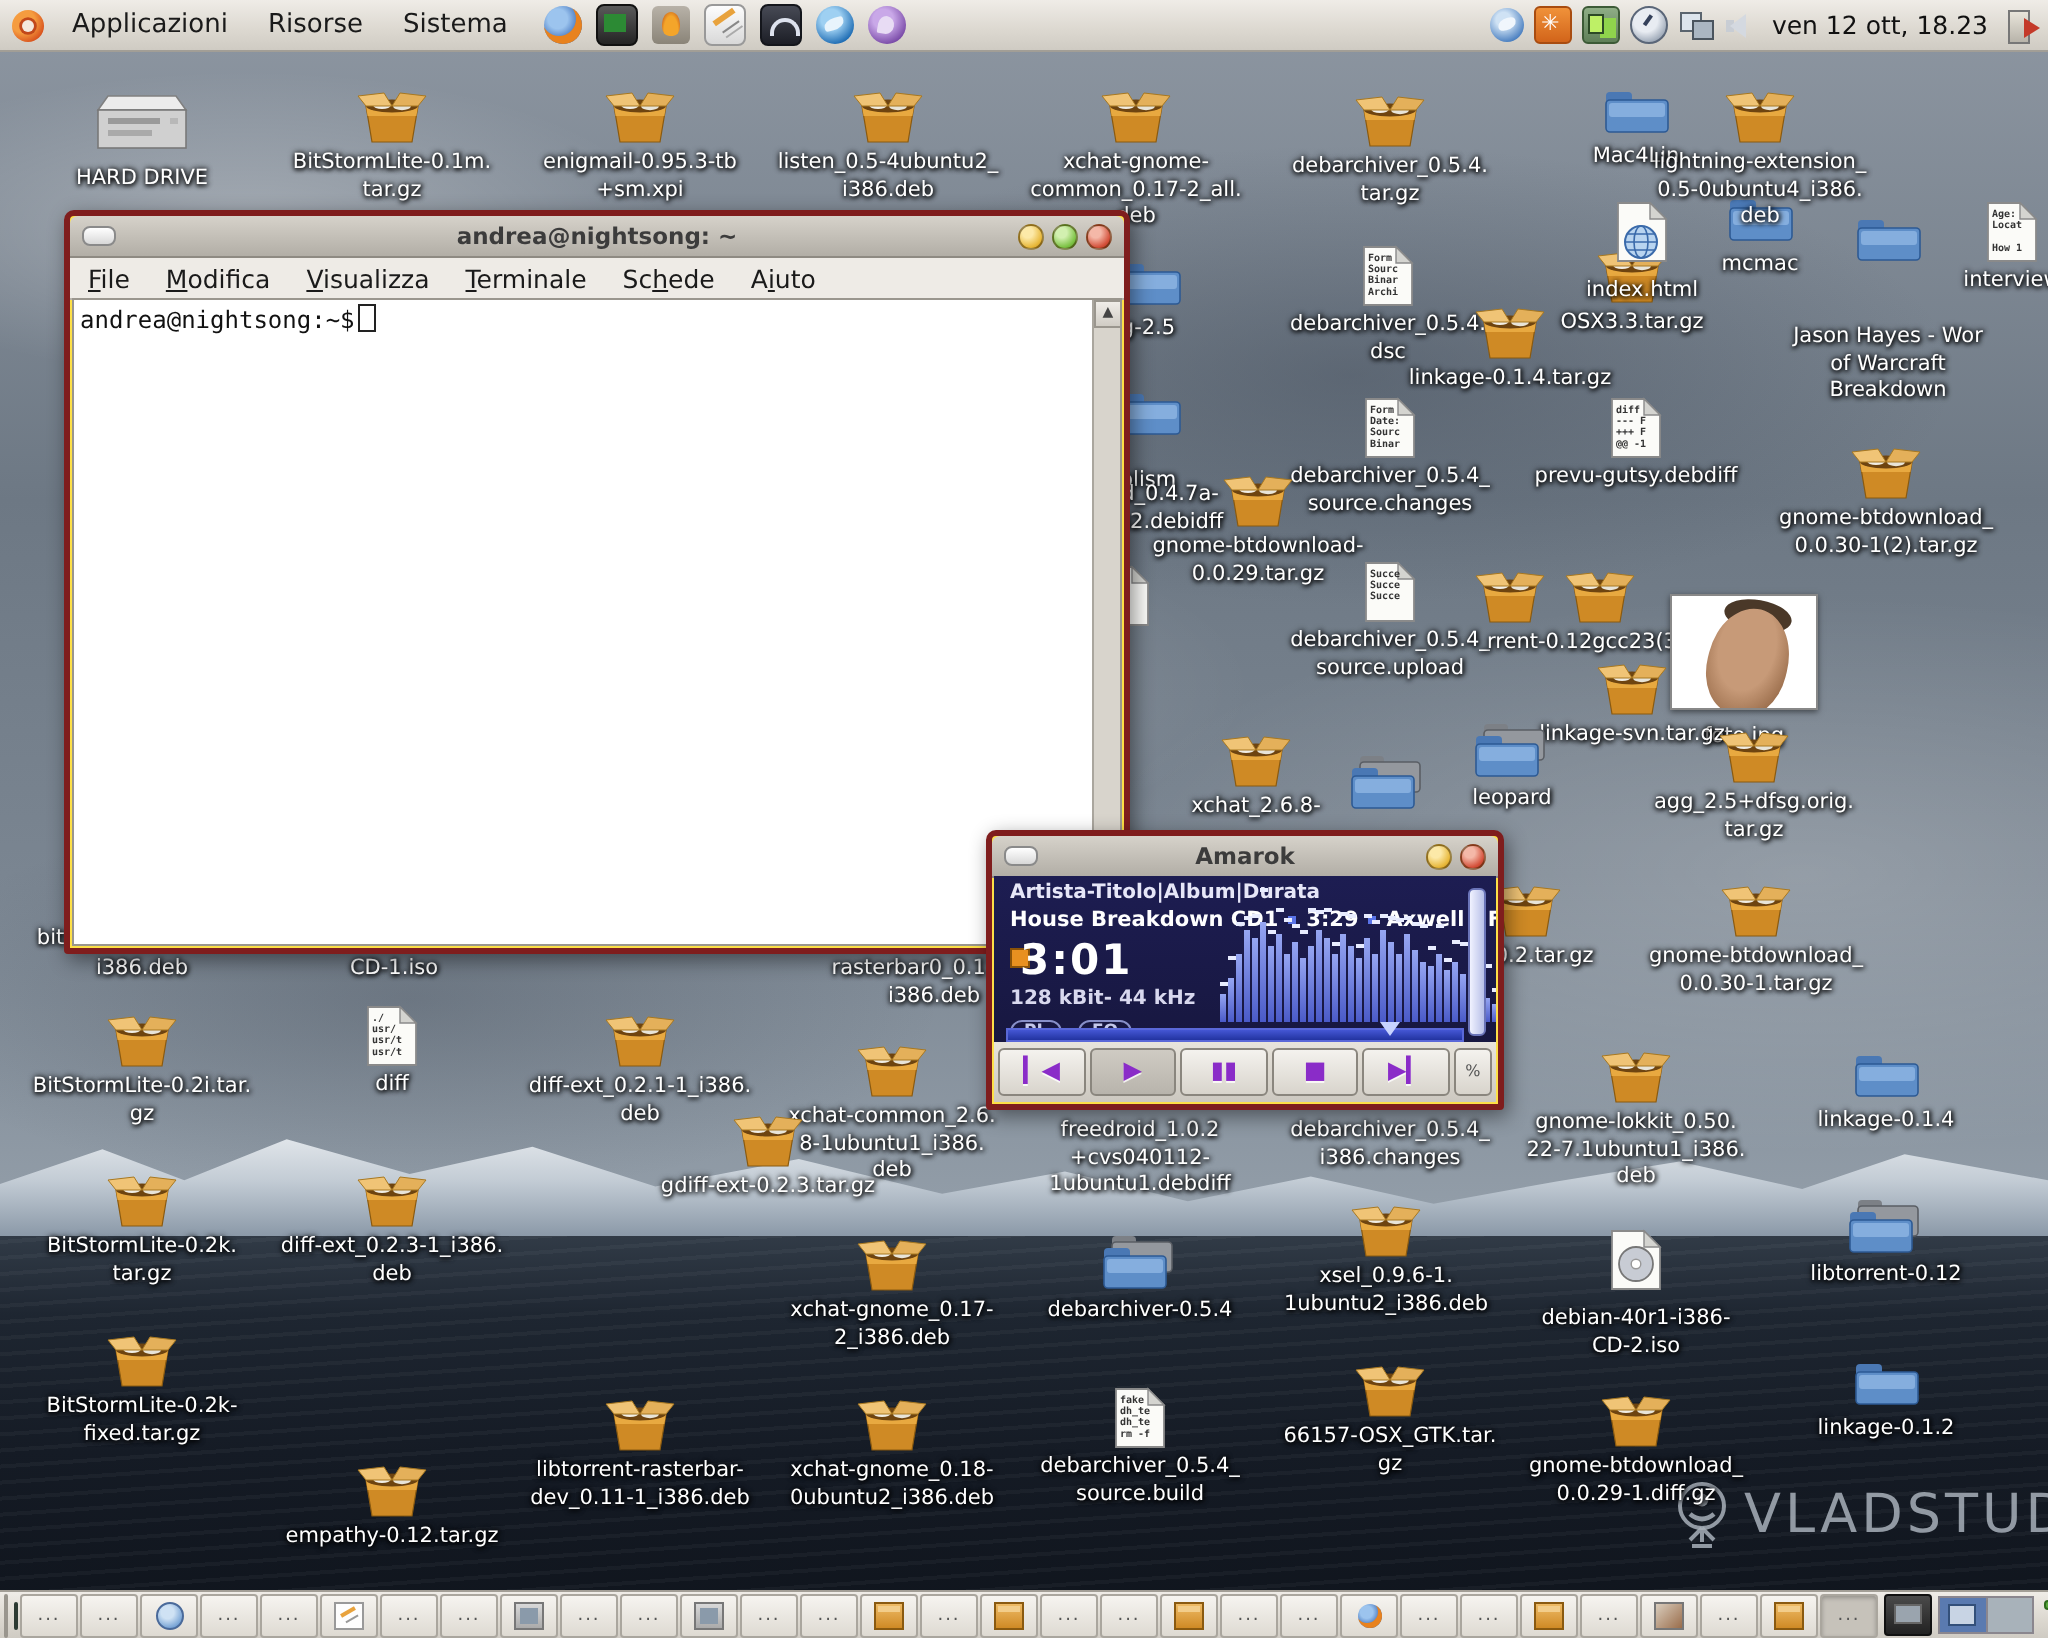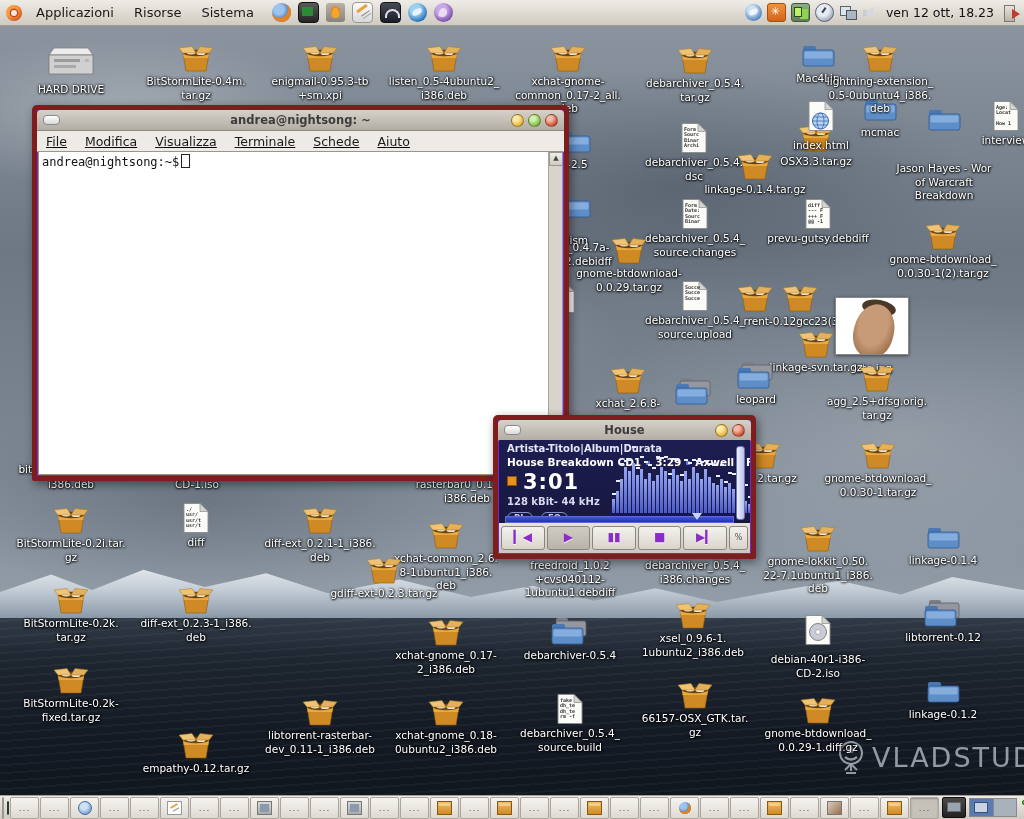--- a/index.html
+++ b/index.html
@@ -77,22 +77,22 @@
   .dicon{position:absolute;z-index:5;cursor:default;}
   .dicon .glyph{position:absolute;transform:translateX(-50%);left:0;top:0;}
   .dicon .dlabels{position:absolute;left:0;transform:translateX(-50%);width:150px;text-align:center;
     color:#fff;font-size:10.5px;line-height:13.5px;
     text-shadow:0 1px 2px rgba(0,0,0,.95),0 0 3px rgba(0,0,0,.85),1px 0 2px rgba(0,0,0,.7);}
   .photo-ic{width:72px;height:56px;background:#fff;border:1px solid #888;box-shadow:0 1px 3px rgba(0,0,0,.5);position:relative;overflow:hidden;}
   .photo-ic .face{position:absolute;left:18px;top:6px;width:40px;height:54px;border-radius:50% 50% 45% 45%;
     background:radial-gradient(ellipse at 45% 38%,#c79a78 0 45%,#9a6d4b 80%);transform:rotate(14deg);}
   .photo-ic .hair{position:absolute;left:26px;top:2px;width:34px;height:16px;border-radius:50%;background:#4a3828;transform:rotate(10deg);}
   
-  .window{position:absolute;border:5px solid #7f1d1d;border-radius:5px 5px 2px 2px;
-    box-shadow:2px 3px 10px rgba(0,0,0,.45);background:#6d28d9;text-decoration:underline;}
+  .window{position:absolute;border:3px solid #7f1d1d;border-radius:5px 5px 2px 2px;
+    box-shadow:2px 3px 10px rgba(0,0,0,.45);background:#fde047;}
   .titlebar{height:20px;border-radius:4px 4px 0 0;position:relative;
     background:linear-gradient(180deg,#d6d2ca 0%,#c2beb6 55%,#b2aea6 100%);
     border-bottom:1px solid #8e8a82;display:flex;align-items:center;}
   .titlebar .wtitle{position:absolute;left:0;right:0;text-align:center;font-size:11.5px;font-weight:bold;color:#3c3c3c;}
   .tb-pill{width:15px;height:8px;border-radius:4px;background:linear-gradient(180deg,#fff,#d8d8d8);border:1px solid #8a8a8a;margin-left:6px;z-index:2;}
   .tb-circles{margin-left:auto;display:flex;gap:4px;margin-right:6px;z-index:2;}
   .tb-circle{width:11px;height:11px;border-radius:50%;border:1px solid rgba(60,40,0,.5);}
   .c-yellow{background:radial-gradient(circle at 35% 30%,#fce9a8 0 25%,#e8b83a 70%,#c08a18 100%);}
   .c-green{background:radial-gradient(circle at 35% 30%,#d2f0b0 0 25%,#7cc244 70%,#4e8a20 100%);}
   .c-red{background:radial-gradient(circle at 35% 30%,#f4b8a8 0 25%,#d4503a 70%,#a02a1a 100%);}
@@ -108,21 +108,21 @@
   .scr-btn{position:absolute;left:0;width:12px;height:12px;background:linear-gradient(180deg,#f0ede8,#d0ccc4);border:1px solid #9a968e;
     font-size:7px;line-height:11px;text-align:center;color:#444;}
   
   #amarok{left:493px;top:415px;width:253px;height:134px;z-index:30;}
   #am-body{position:absolute;left:1px;right:1px;top:20px;height:86px;background:linear-gradient(180deg,#1d1d52 0%,#17173f 100%);color:#fff;overflow:hidden;}
   #am-header{position:absolute;left:8px;top:3px;font-size:10px;font-weight:bold;color:#e6e6f8;}
   #am-track{position:absolute;left:8px;top:16px;font-size:10.5px;font-weight:bold;white-space:nowrap;}
   #am-track .sep{display:inline-block;width:4px;height:4px;background:#5a74e8;margin:0 5px 1px 5px;}
   #am-time{position:absolute;left:8px;top:30px;font-size:21px;font-weight:bold;letter-spacing:1px;}
   #am-time-badge{position:absolute;left:8px;top:36px;width:8px;height:8px;background:#e89020;border:1px solid #8a5208;}
-  #am-time .tval{margin-left:16px;}
+  #am-time .tval{margin-left:5px;}
   #am-bitrate{position:absolute;left:8px;top:56px;font-size:10px;font-weight:bold;color:#d8d8ee;}
   .am-pill{position:absolute;top:72px;font-size:8.5px;font-weight:bold;color:#c4c8ea;border:1px solid #8890c8;border-radius:7px;padding:0 6px;line-height:10px;}
   #am-analyzer{position:absolute;left:113px;bottom:13px;width:152px;height:58px;display:flex;align-items:flex-end;gap:1px;}
   .abar{position:relative;width:3px;background:linear-gradient(180deg,#96a6f2 0%,#4a5ac8 100%);}
   .apeak{position:absolute;left:-0.5px;width:4px;height:2px;background:#e8ecff;}
   #am-volume{position:absolute;right:5px;top:6px;width:7px;height:72px;background:linear-gradient(90deg,#f0f2ff,#b8c0e8);border:1px solid #6a74b8;border-radius:3px;}
   #am-progress{position:absolute;left:6px;right:16px;bottom:3px;height:5px;background:linear-gradient(180deg,#4456d4,#2233a0);border:1px solid #5a68d8;}
   #am-thumb{position:absolute;top:-4px;width:0;height:0;border-left:5px solid transparent;border-right:5px solid transparent;border-top:7px solid #c8d4ff;}
   #am-transport{position:absolute;left:1px;right:1px;bottom:1px;height:26px;background:linear-gradient(180deg,#e8e4dc,#ccc8c0);
     display:flex;align-items:center;gap:2px;padding:2px 2px;}
@@ -199,21 +199,21 @@
       <div class="glyph"><svg width="38" height="28" viewBox="0 0 38 28">
           <polygon points="6,9 32,9 29,27 9,27" fill="#cf8a25" stroke="#8a5a10" stroke-width="0.6"></polygon>
           <polygon points="6,9 32,9 31.2,14 6.8,14" fill="#e8a940"></polygon>
           <ellipse cx="19" cy="9" rx="13" ry="3.2" fill="#6e4410"></ellipse>
           <ellipse cx="14" cy="8.6" rx="4.4" ry="1.9" fill="#f2efe6"></ellipse>
           <ellipse cx="24" cy="9.2" rx="4.4" ry="1.9" fill="#e8e4d8"></ellipse>
           <polygon points="6,9 19,9 15,2.5 2,4" fill="#f0c476" stroke="#a87820" stroke-width="0.5"></polygon>
           <polygon points="19,9 32,9 36,4 23,2.5" fill="#e4b05a" stroke="#a87820" stroke-width="0.5"></polygon>
         </svg></div>
       <div class="dlabels" style="top: 31px;">
-        <div>BitStormLite-0.4m.</div>
+        <div>BitStormLite-0.1m.</div>
         <div>tar.gz</div>
       </div>
     </div>
     <div class="dicon" style="left: 320px; top: 44px;">
       <div class="glyph"><svg width="38" height="28" viewBox="0 0 38 28">
           <polygon points="6,9 32,9 29,27 9,27" fill="#cf8a25" stroke="#8a5a10" stroke-width="0.6"></polygon>
           <polygon points="6,9 32,9 31.2,14 6.8,14" fill="#e8a940"></polygon>
           <ellipse cx="19" cy="9" rx="13" ry="3.2" fill="#6e4410"></ellipse>
           <ellipse cx="14" cy="8.6" rx="4.4" ry="1.9" fill="#f2efe6"></ellipse>
           <ellipse cx="24" cy="9.2" rx="4.4" ry="1.9" fill="#e8e4d8"></ellipse>
@@ -986,21 +986,21 @@
     <div id="term-scroll">
       <div class="scr-btn" style="top:0">▲</div>
       <div class="scr-btn" style="bottom:0">▼</div>
     </div>
   </div>
 </div>
 
 <div class="window" id="amarok">
   <div class="titlebar">
     <div class="tb-pill"></div>
-    <div class="wtitle">House</div>
+    <div class="wtitle">Amarok</div>
     <div class="tb-circles">
       <div class="tb-circle c-yellow"></div>
       <div class="tb-circle c-red"></div>
     </div>
   </div>
   <div id="am-body">
     <div id="am-header">Artista-Titolo|Album|Durata</div>
     <div id="am-track"><span>House Breakdown CD1</span><span class="sep"></span><span>3:29</span><span class="sep"></span><span>Axwell - Fee</span></div>
     <div id="am-time-badge"></div>
     <div id="am-time"><span class="tval">3:01</span></div>

